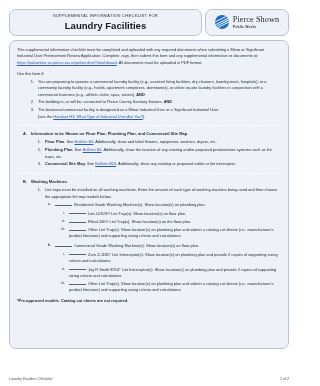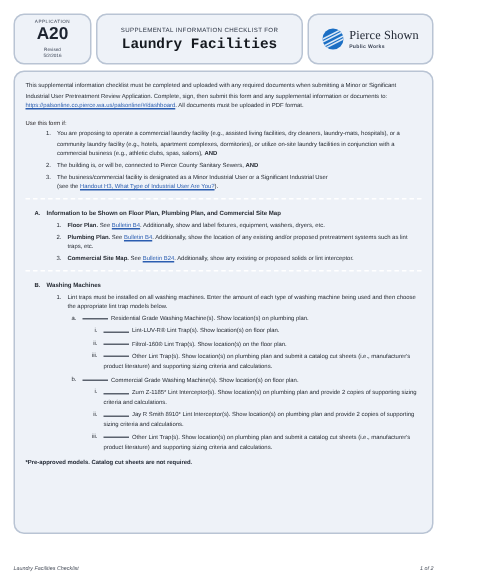--- a/index.html
+++ b/index.html
@@ -20,21 +20,21 @@
   .hbox-app{width:52px;padding:3px 2px;}
   .hbox-title{flex:1;padding:3px 4px;}
   .hbox-logo{width:84px;padding:3px 4px;flex-direction:row;gap:4px;justify-content:center;}
 
   .app-label{font-size:3.1px;letter-spacing:.3px;color:#3a4354;text-transform:uppercase;line-height:1.2;}
   .app-code{font-size:11.5px;font-weight:bold;color:#1d2430;line-height:1.15;margin:0.5px 0;}
   .app-rev{font-size:3.1px;color:#3a4354;line-height:1.35;}
   .app-date{font-size:3.1px;color:#3a4354;line-height:1.35;}
 
   .t-sup{font-size:4.1px;letter-spacing:.25px;color:#2b3342;text-transform:uppercase;line-height:1.3;text-align:center;}
-  .t-main{font-size:9.6px;font-weight:bold;color:#15191f;line-height:1.25;margin-top:1.5px;text-align:center;font-family:Liberation Mono, monospace;}
+  .t-main{font-size:9.6px;font-weight:bold;color:#15191f;line-height:1.25;margin-top:1.5px;text-align:center;}
 
   .logo-mark{
     width:14px;height:14px;border-radius:50%;
     background:#1b6fc4;flex:0 0 auto;position:relative;overflow:hidden;
   }
   .logo-mark i{position:absolute;left:-3px;right:-3px;height:1.1px;background:#dce9f7;transform:rotate(-27deg);}
   .logo-mark i:nth-child(1){top:3px;}
   .logo-mark i:nth-child(2){top:5.2px;}
   .logo-mark i:nth-child(3){top:7.4px;}
   .logo-mark i:nth-child(4){top:9.6px;}
@@ -86,26 +86,20 @@
     font-size:3.6px;font-style:italic;color:#4a505c;
   }
 </style>
 </head>
 <body>
 
 <div class="page">
 
   <div class="header">
 
-    <div class="hbox hbox-app">
-      <div class="app-label">APPLICATION</div>
-      <div class="app-code">A20</div>
-      <div class="app-rev">Revised</div>
-      <div class="app-date">5/2/2016</div>
-    </div>
 
     <div class="hbox hbox-title">
       <div class="t-sup">SUPPLEMENTAL INFORMATION CHECKLIST FOR</div>
       <div class="t-main">Laundry Facilities</div>
     </div>
 
     <div class="hbox hbox-logo">
       <div class="logo-mark">
           <i></i>
           <i></i>

